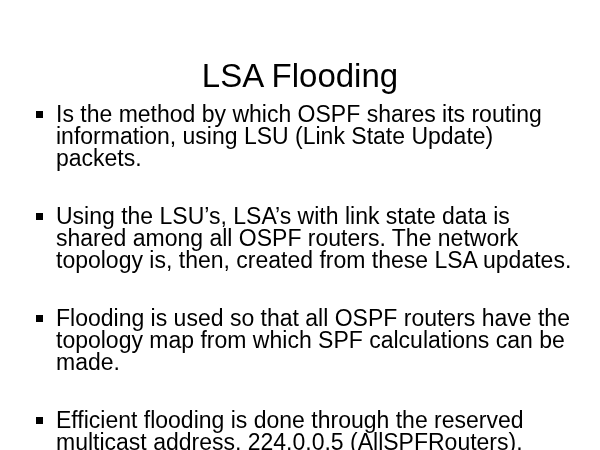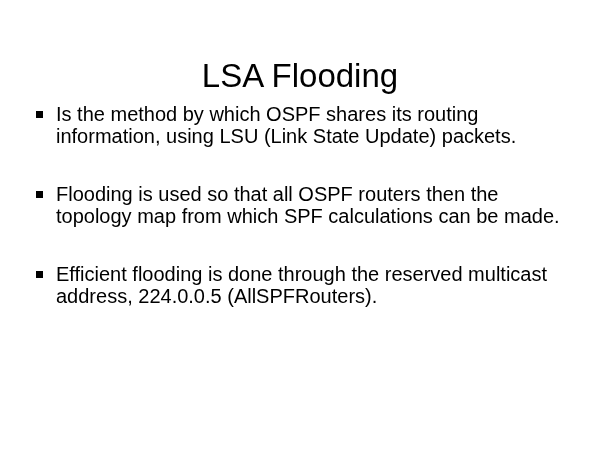--- a/index.html
+++ b/index.html
@@ -40,21 +40,21 @@
     top: 103px;
     width: 545px;
     margin: 0;
     padding: 0;
     list-style: none;
   }
   .bullet-item {
     position: relative;
     padding-left: 26px;
     margin-bottom: 36px;
-    font-size: 20px;
+    font-size: 23px;
     line-height: 22px;
     color: #000000;
   }
   .bullet-item:last-child {
     margin-bottom: 16px;
   }
   .bullet-marker {
     position: absolute;
     left: 6px;
     top: 8px;
@@ -75,24 +75,28 @@
 
   <h1 class="slide-title">LSA Flooding</h1>
 
   <ul class="body-list">
 
     <li class="bullet-item">
       <span class="bullet-marker"></span>
       <span class="bullet-text">Is the method by which OSPF shares its routing information, using LSU (Link State Update) packets.</span>
     </li>
 
+    <li class="bullet-item">
+      <span class="bullet-marker"></span>
+      <span class="bullet-text">Using the LSU’s, LSA’s with link state data is shared among all OSPF routers. The network topology is, then, created from these LSA updates.</span>
+    </li>
 
     <li class="bullet-item">
       <span class="bullet-marker"></span>
-      <span class="bullet-text">Flooding is used so that all OSPF routers then the topology map from which SPF calculations can be made.</span>
+      <span class="bullet-text">Flooding is used so that all OSPF routers have the topology map from which SPF calculations can be made.</span>
     </li>
 
     <li class="bullet-item">
       <span class="bullet-marker"></span>
       <span class="bullet-text">Efficient flooding is done through the reserved multicast address, 224.0.0.5 (AllSPFRouters).</span>
     </li>
 
   </ul>
 
 </div>

